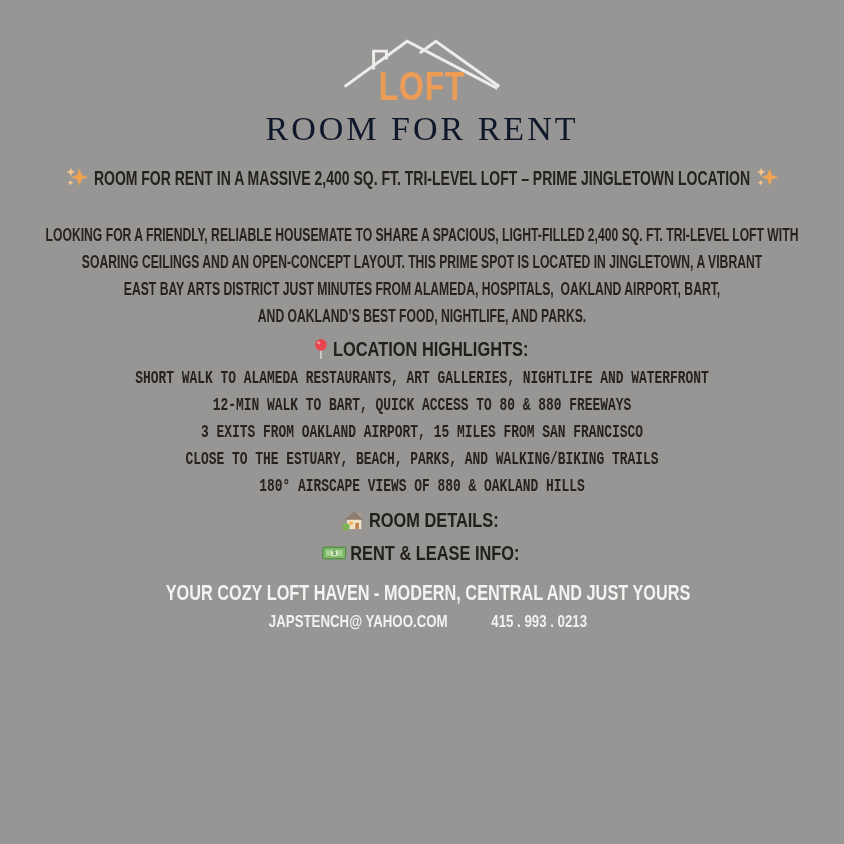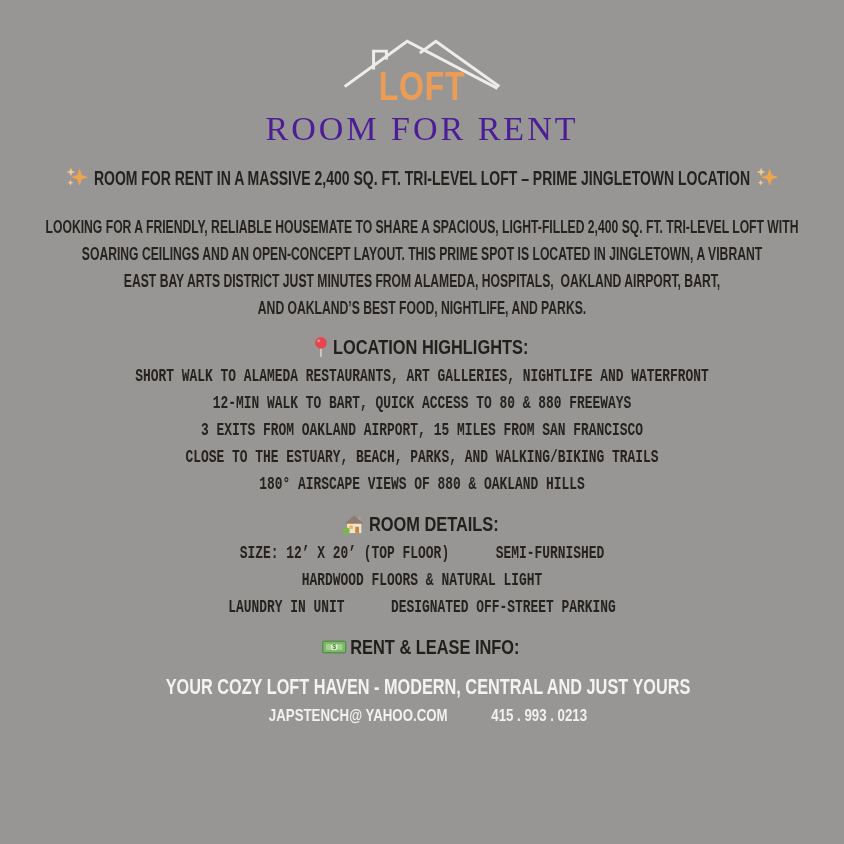--- a/index.html
+++ b/index.html
@@ -18,21 +18,21 @@
     font-size:40px;font-weight:700;letter-spacing:1px;
     color:#ed9c56;line-height:42px;
     transform:scaleX(.8);transform-origin:50% 50%;
   }
 
   
   .title{
     margin:2px 0 0 0;text-align:center;
     font-family:"Liberation Serif",serif;font-weight:400;
     font-size:34px;line-height:40px;letter-spacing:3px;
-    color:#4c1d95;
+    color:#0f172a;
   }
 
   
   .wide{
     width:1400px;margin-left:calc(50% - 700px);
     text-align:center;white-space:pre;
     transform-origin:50% 50%;
   }
   .widef{
     width:1400px;margin-left:calc(50% - 700px);
@@ -48,27 +48,27 @@
   .unsq78{transform:scaleX(1.28);}
 
   
   .headline{margin-top:16px;gap:12px;}
   .headline .htxt{
     font-size:20px;font-weight:700;color:#24221e;line-height:26px;
   }
   .icon{display:inline-flex;align-items:center;}
 
   
-  .intro{margin-top:22px;}
+  .intro{margin-top:30px;}
   .bodyline{
     font-size:19px;font-weight:700;color:#26231f;line-height:27px;
   }
 
   
-  section{margin-top:13px;}
+  section{margin-top:7px;}
   .hdr{
     display:flex;align-items:center;justify-content:center;gap:8px;
     width:max-content;margin-left:auto;margin-right:auto;
     transform:scaleX(.78);transform-origin:50% 50%;
     height:26px;
   }
   .htitle{
     font-size:21px;font-weight:700;color:#22201c;line-height:26px;white-space:pre;
   }
   .lines{margin-top:3px;font-family:Liberation Mono, monospace;}
@@ -151,25 +151,20 @@
           <rect x="5" y="9" width="15" height="11" fill="#f1e4c6"></rect>
           <rect x="16.6" y="3.6" width="2.6" height="5.4" fill="#b0a08f"></rect>
           <polygon points="2.5,10.2 12.5,1.6 22.5,10.2" fill="#8d7b6e"></polygon>
           <rect x="7.5" y="12" width="3.6" height="3.6" fill="#f3b24f"></rect>
           <rect x="13.6" y="13.4" width="4" height="6.6" fill="#c1874f"></rect>
           <circle cx="4" cy="17.8" r="3.8" fill="#7db356"></circle>
         </svg>
       </span>
       <span class="htitle">ROOM DETAILS:</span>
     </div>
-    <div class="lines">
-      <div class="wide sx68 bodyline">SIZE: 12’ X 20’ (TOP FLOOR)      SEMI-FURNISHED</div>
-      <div class="wide sx68 bodyline">HARDWOOD FLOORS &amp; NATURAL LIGHT</div>
-      <div class="wide sx68 bodyline">LAUNDRY IN UNIT      DESIGNATED OFF-STREET PARKING</div>
-    </div>
   </section>
 
   <section>
     <div class="hdr">
       <span class="icon unsq78">
         <svg width="25" height="18" viewBox="0 0 26 18">
           <rect x="1" y="3" width="24" height="12" rx="1.5" fill="#7fb86b" stroke="#57904a" stroke-width="1.5"></rect>
           <rect x="4.5" y="6" width="17" height="6" fill="#a9d694" opacity="0.9"></rect>
           <circle cx="13" cy="9" r="3.4" fill="#eaf4da"></circle>
           <text x="13" y="11.6" text-anchor="middle" font-size="7.5" font-weight="bold" fill="#4d8440" font-family="Liberation Sans, sans-serif">$</text>

